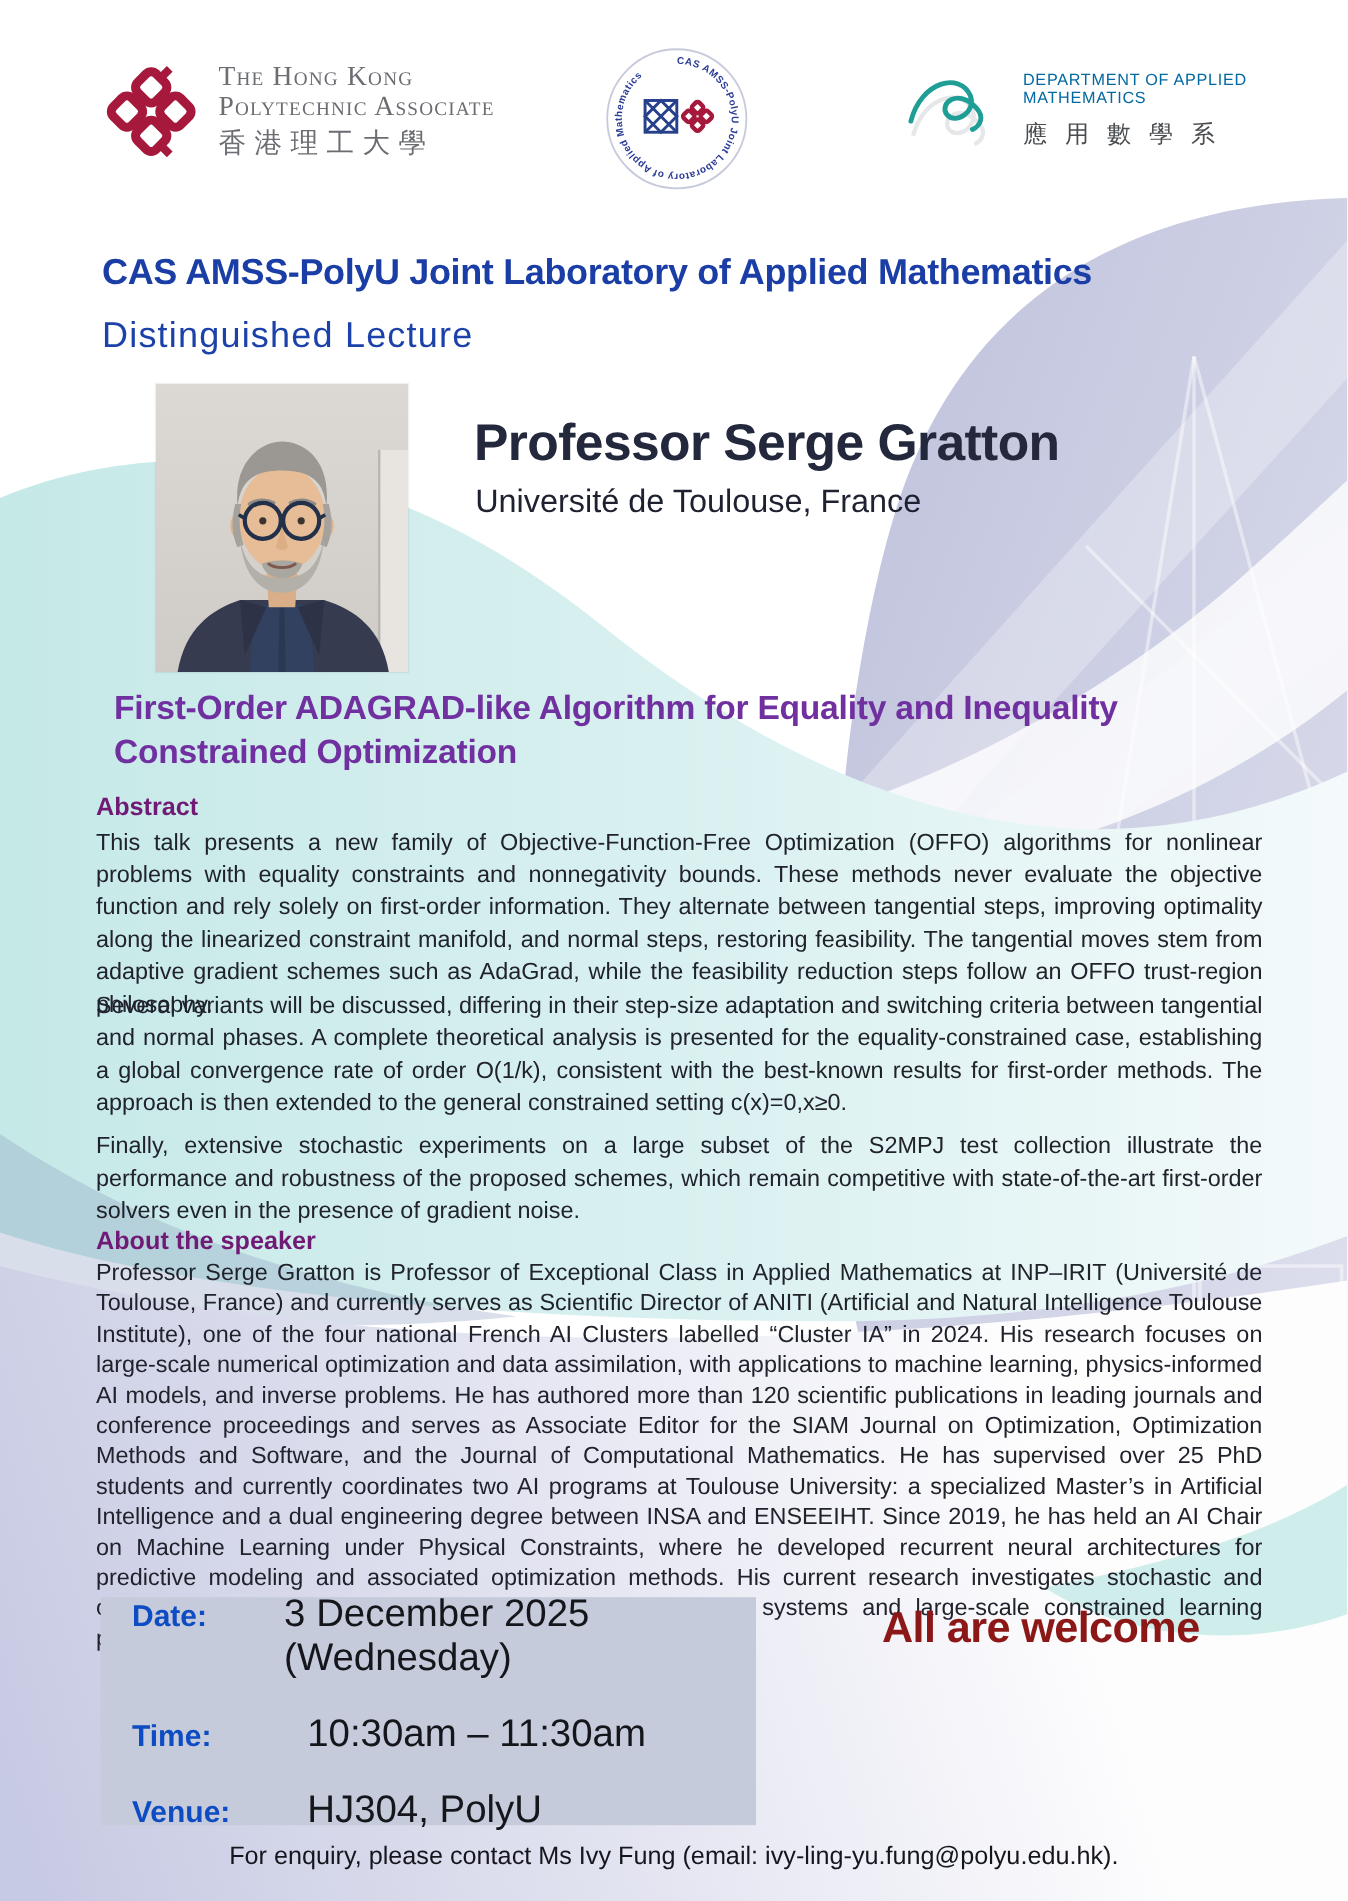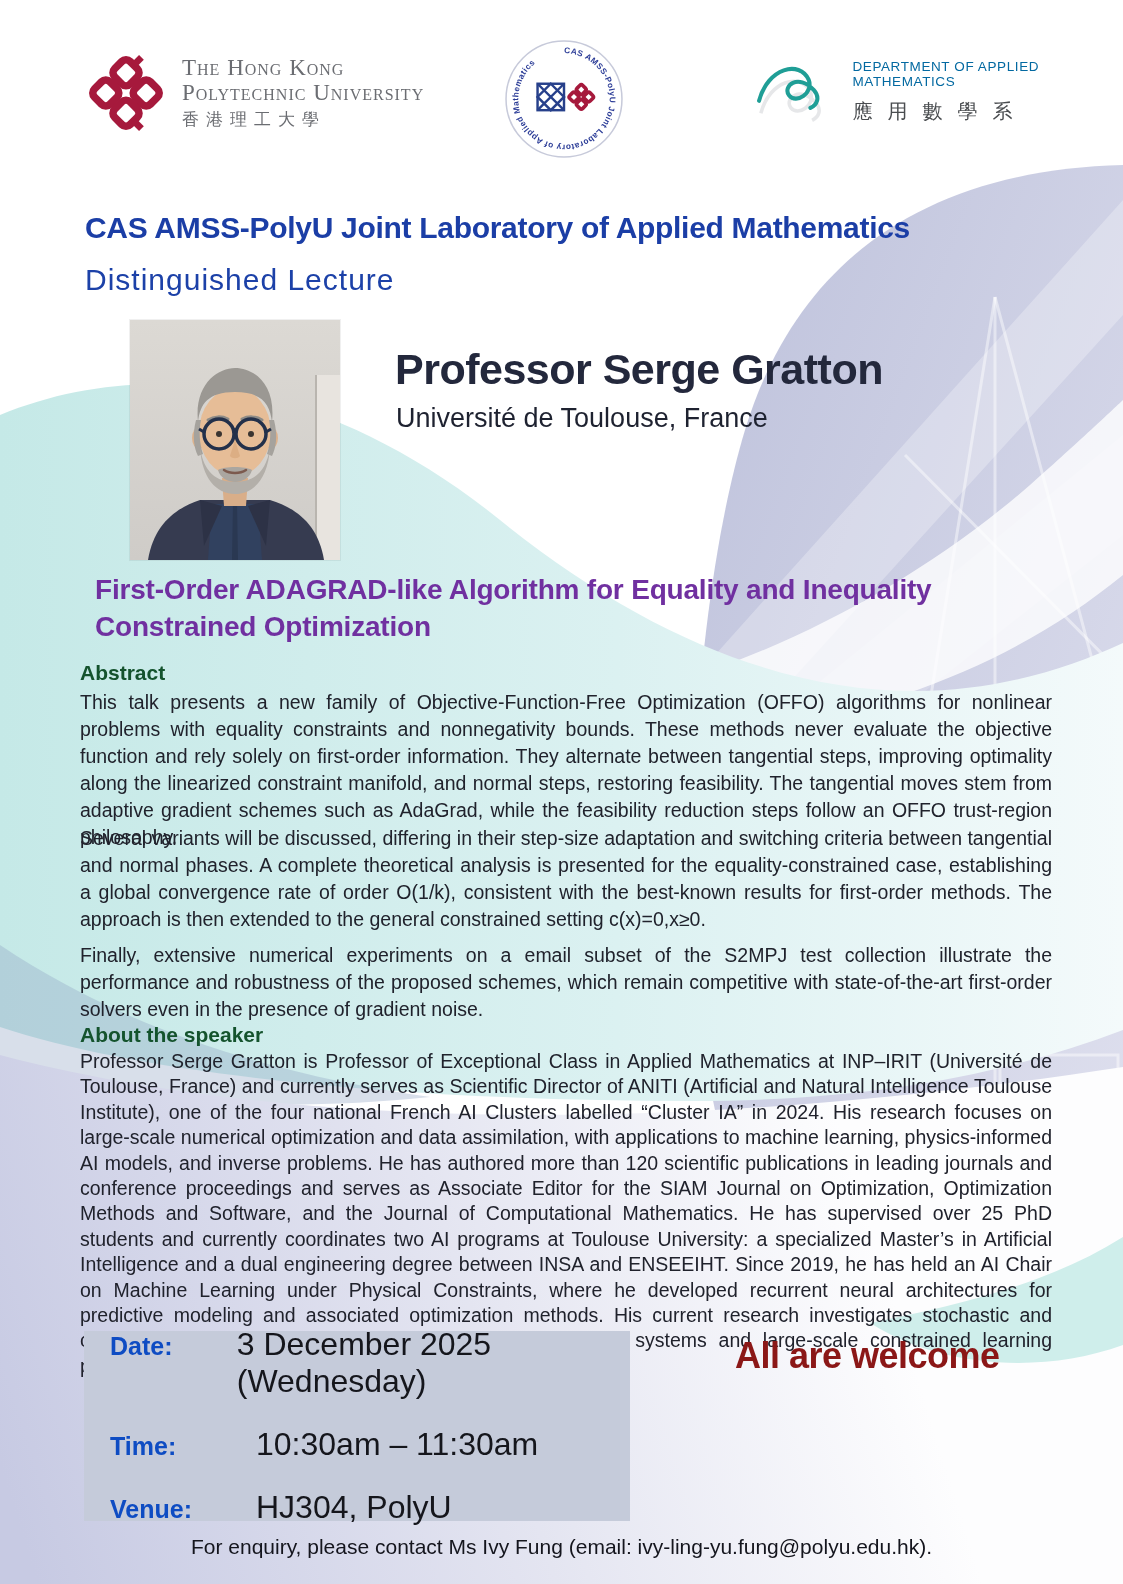--- a/index.html
+++ b/index.html
@@ -9,21 +9,21 @@
     font-family:"Liberation Sans",sans-serif;
     padding-left:12px;
   }
   .bg{position:absolute;left:0;top:0;z-index:0;}
   .layer{position:absolute;z-index:1;}
 
   
   .polyu-logo{left:84px;top:34px;display:flex;align-items:center;gap:14px;}
   .polyu-wordmark{color:#6b6d72;font-family:"Liberation Serif",serif;}
   .polyu-wordmark .en{font-variant:small-caps;font-size:23px;line-height:25px;letter-spacing:1px;}
-  .polyu-wordmark .zh{font-size:17px;letter-spacing:7px;margin-top:3px;color:#6b6d72;}
+  .polyu-wordmark .zh{font-size:23px;letter-spacing:7px;margin-top:3px;color:#6b6d72;}
   .seal{left:504px;top:24px;width:120px;height:120px;}
   .dept-logo{left:752px;top:38px;display:flex;align-items:center;gap:12px;}
   .dept-text .en{font-size:13.5px;letter-spacing:.6px;color:#0369a1;font-weight:500;}
   .dept-text .zh{font-size:20px;letter-spacing:15px;color:#4a4d50;margin-top:9px;}
 
   
   .lab-title{left:85px;top:196px;width:1000px;font-size:30px;font-weight:bold;
     color:#1b3ea6;letter-spacing:-.3px;}
   .series-title{left:85px;top:248px;font-size:30px;font-weight:500;
     color:#1c41a8;letter-spacing:1px;}
@@ -31,21 +31,21 @@
   
   .photo{left:130px;top:305px;width:210px;height:240px;box-shadow:0 0 0 1px rgba(0,0,0,.06);}
   .speaker-name{left:395px;top:330px;font-size:43px;font-weight:bold;color:#23283c;letter-spacing:-.5px;}
   .speaker-aff{left:396px;top:388px;font-size:27px;color:#1e2230;}
 
   
   .lecture-title{left:95px;top:556px;width:880px;font-size:28px;font-weight:bold;
     color:#7030a0;line-height:37px;letter-spacing:-.2px;}
 
   
-  .section-head{font-size:21px;font-weight:bold;color:#14532d;}
+  .section-head{font-size:21px;font-weight:bold;color:#701a75;}
   .abs-head{left:80px;top:646px;}
   .para{left:80px;width:972px;font-size:19.5px;line-height:27px;color:#20222c;text-align:justify;}
   .p1{top:674px;}
   .p2{top:810px;}
   .p3{top:927px;}
   .about-head{left:80px;top:1008px;}
   .about-body{left:80px;top:1034px;width:972px;font-size:19.5px;line-height:25.4px;
     color:#20222c;text-align:justify;}
 
   
@@ -114,21 +114,21 @@
         <rect x="20" y="20" width="26" height="26" rx="7"></rect>
         <rect x="54" y="20" width="26" height="26" rx="7"></rect>
         <rect x="20" y="54" width="26" height="26" rx="7"></rect>
         <rect x="54" y="54" width="26" height="26" rx="7"></rect>
         <path d="M33,7 L33,20" stroke-width="8"></path>
         <path d="M93,67 L80,67" stroke-width="8"></path>
       </g>
     </svg>
     <div class="polyu-wordmark">
       <div class="en">The Hong Kong</div>
-      <div class="en">Polytechnic University</div>
+      <div class="en">Polytechnic Associate</div>
       <div class="zh">香港理工大學</div>
     </div>
   </div>
 
   <svg class="layer seal" viewBox="0 0 118 118">
     <circle cx="59" cy="59" r="57" fill="#ffffff" stroke="#c7cada" stroke-width="1.5"></circle>
     <defs>
       <path id="sealRing" d="M 59 14 a 45 45 0 1 1 -0.01 0" fill="none"></path>
     </defs>
     <text font-size="8.2" font-weight="bold" fill="#2b3c97" letter-spacing="0.4" font-family="Liberation Sans, sans-serif">
@@ -203,21 +203,21 @@
   <div class="layer speaker-aff">Université de Toulouse, France</div>
 
   <div class="layer lecture-title">
     <div>First-Order ADAGRAD-like Algorithm for Equality and Inequality</div>
     <div>Constrained Optimization</div>
   </div>
 
   <div class="layer section-head abs-head">Abstract</div>
   <div class="layer para p1">This talk presents a new family of Objective-Function-Free Optimization (OFFO) algorithms for nonlinear problems with equality constraints and nonnegativity bounds. These methods never evaluate the objective function and rely solely on first-order information. They alternate between tangential steps, improving optimality along the linearized constraint manifold, and normal steps, restoring feasibility. The tangential moves stem from adaptive gradient schemes such as AdaGrad, while the feasibility reduction steps follow an OFFO trust-region philosophy.</div>
   <div class="layer para p2">Several variants will be discussed, differing in their step-size adaptation and switching criteria between tangential and normal phases. A complete theoretical analysis is presented for the equality-constrained case, establishing a global convergence rate of order O(1/k), consistent with the best-known results for first-order methods. The approach is then extended to the general constrained setting c(x)=0,x≥0.</div>
-  <div class="layer para p3">Finally, extensive numerical experiments on a email subset of the S2MPJ test collection illustrate the performance and robustness of the proposed schemes, which remain competitive with state-of-the-art first-order solvers even in the presence of gradient noise.</div>
+  <div class="layer para p3">Finally, extensive stochastic experiments on a large subset of the S2MPJ test collection illustrate the performance and robustness of the proposed schemes, which remain competitive with state-of-the-art first-order solvers even in the presence of gradient noise.</div>
 
   <div class="layer section-head about-head">About the speaker</div>
   <div class="layer about-body">Professor Serge Gratton is Professor of Exceptional Class in Applied Mathematics at INP–IRIT (Université de Toulouse, France) and currently serves as Scientific Director of ANITI (Artificial and Natural Intelligence Toulouse Institute), one of the four national French AI Clusters labelled “Cluster IA” in 2024. His research focuses on large-scale numerical optimization and data assimilation, with applications to machine learning, physics-informed AI models, and inverse problems. He has authored more than 120 scientific publications in leading journals and conference proceedings and serves as Associate Editor for the SIAM Journal on Optimization, Optimization Methods and Software, and the Journal of Computational Mathematics. He has supervised over 25 PhD students and currently coordinates two AI programs at Toulouse University: a specialized Master’s in Artificial Intelligence and a dual engineering degree between INSA and ENSEEIHT. Since 2019, he has held an AI Chair on Machine Learning under Physical Constraints, where he developed recurrent neural architectures for predictive modeling and associated optimization methods. His current research investigates stochastic and objective-function-free optimization techniques for robust AI systems and large-scale constrained learning problems.</div>
 
   <div class="layer info-box">
     <div class="info-row">
       <span class="info-label">Date:</span>
       <span class="info-value">3 December 2025 (Wednesday)</span>
     </div>
     <div class="info-row">

